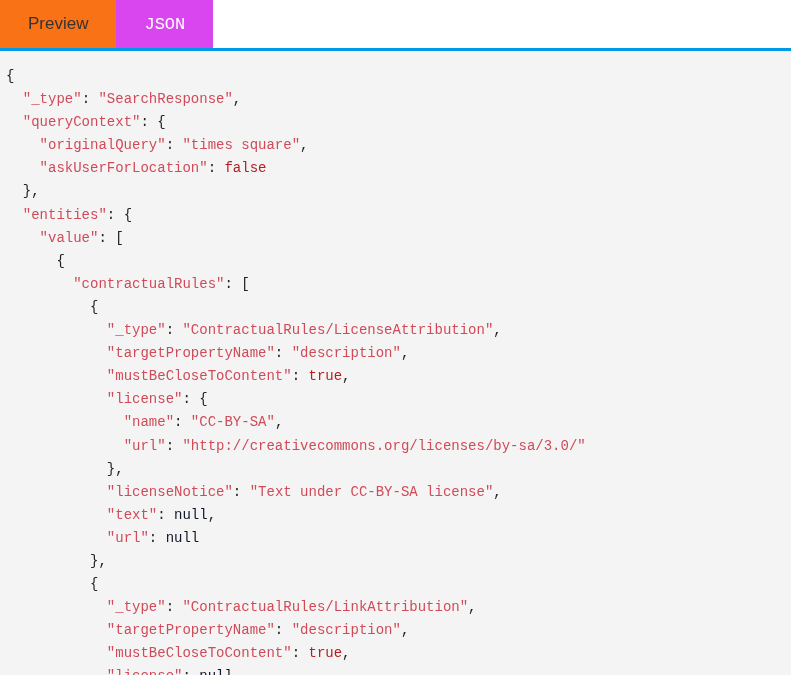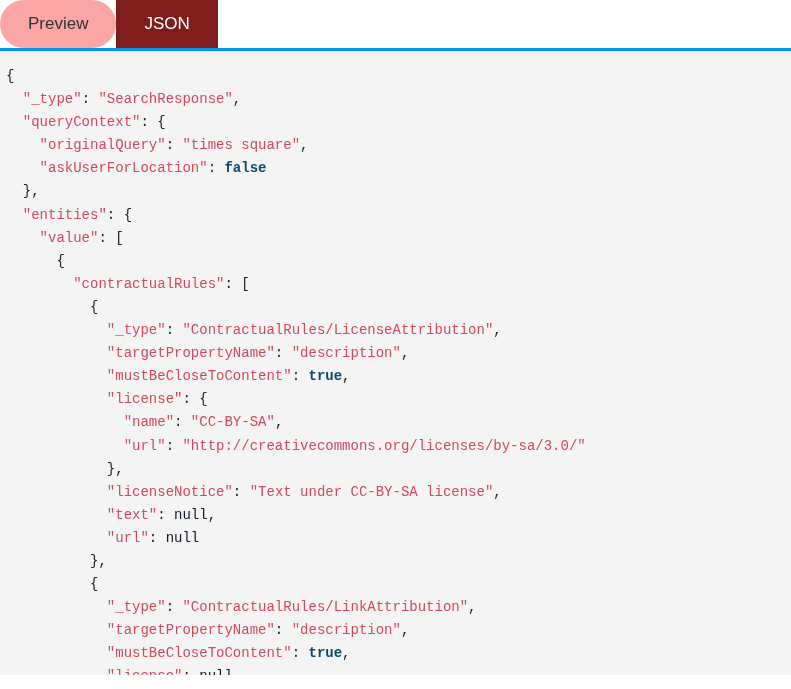--- a/index.html
+++ b/index.html
@@ -18,46 +18,46 @@
       border-bottom: 3px solid #0099e5;
     }
     .tab {
       padding: 14px 28px;
       font-size: 17px;
       cursor: pointer;
       border: none;
       background: transparent;
     }
     .tab-inactive {
-      background: #fca5a5;
+      background: #f97316;
       color: #333333;
-      border-radius: 24px;
     }
     .tab-active {
-      background: #7f1d1d;
+      background: #d946ef;
       color: #ffffff;
+      font-family: Liberation Mono, monospace;
     }
     .content-area {
       background: #f4f4f4;
       padding: 14px 6px;
       font-family: "Consolas", "Courier New", monospace;
       font-size: 14px;
       line-height: 1.65;
       overflow: hidden;
       height: 624px;
     }
     pre {
       white-space: pre;
       font-family: inherit;
     }
     .brace { color: #222222; }
     .key { color: #d14a58; }
     .punct { color: #222222; }
     .string { color: #d14a58; }
-    .bool { color: #0c4a6e; font-weight: bold; }
+    .bool { color: #b91c1c; }
     .null { color: #0f172a; }
     .bracket { color: #222222; }
   </style>
 </head>
 <body>
 
 <div class="tabs-container">
   <button class="tab tab-inactive">Preview</button>
   <button class="tab tab-active">JSON</button>
 </div>

